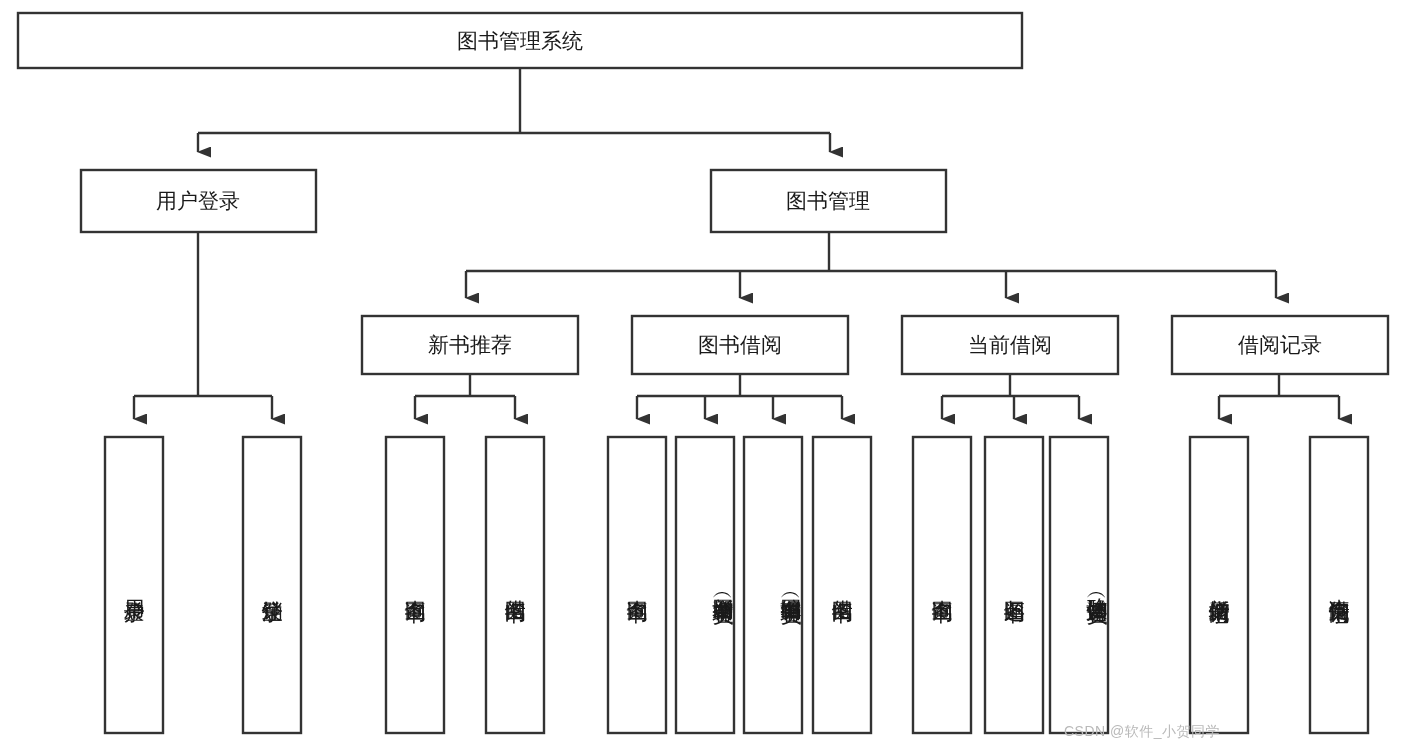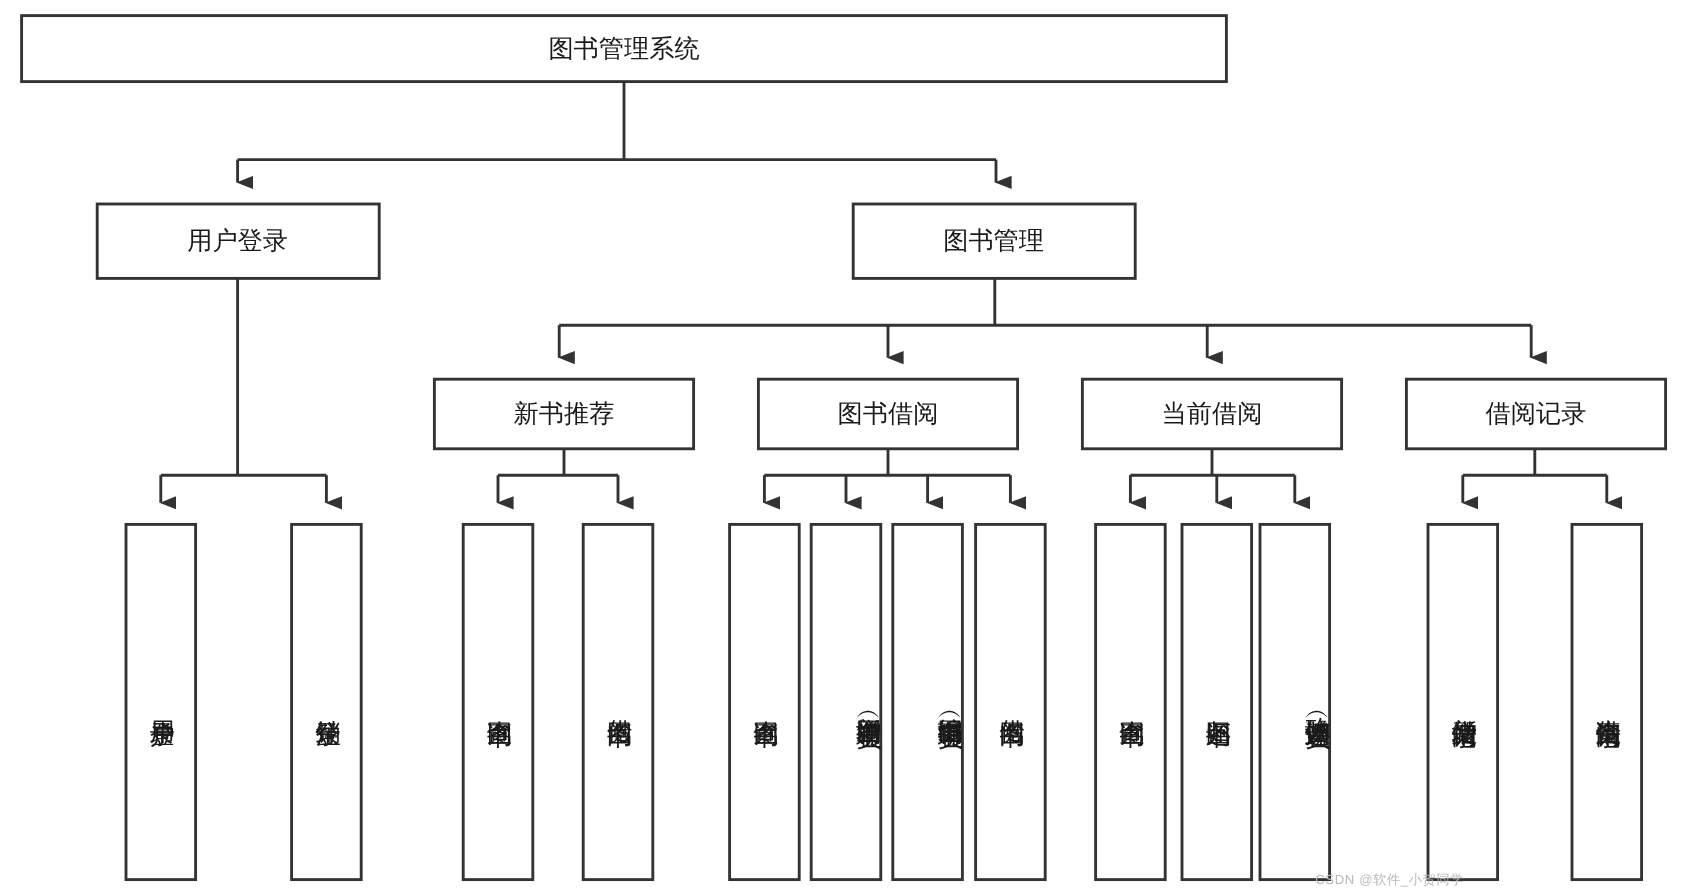--- a/index.html
+++ b/index.html
@@ -61,21 +61,21 @@
     align-items: center;
     justify-content: center;
     text-align: center;
     pointer-events: none;
   }
   .watermark {
     position: absolute;
     right: 10px;
     bottom: 6px;
     font-family: "Liberation Sans", "DejaVu Sans", sans-serif;
-    font-size: 11px;
+    font-size: 14px;
     color: #b9b9b9;
     white-space: nowrap;
     letter-spacing: 0.5px;
   }
 </style>
 </head>
 <body>
 
 <div id="diagram-root">
 

